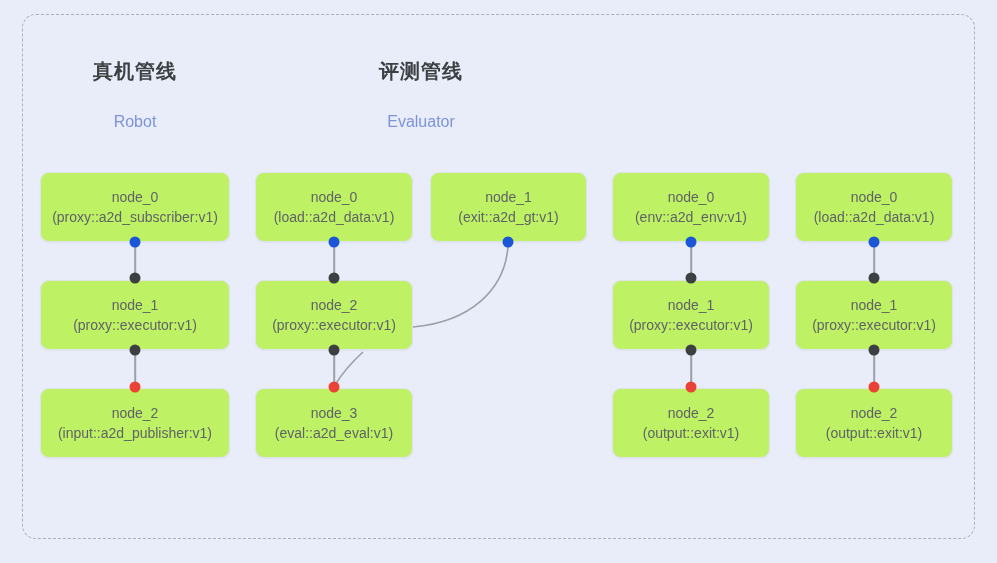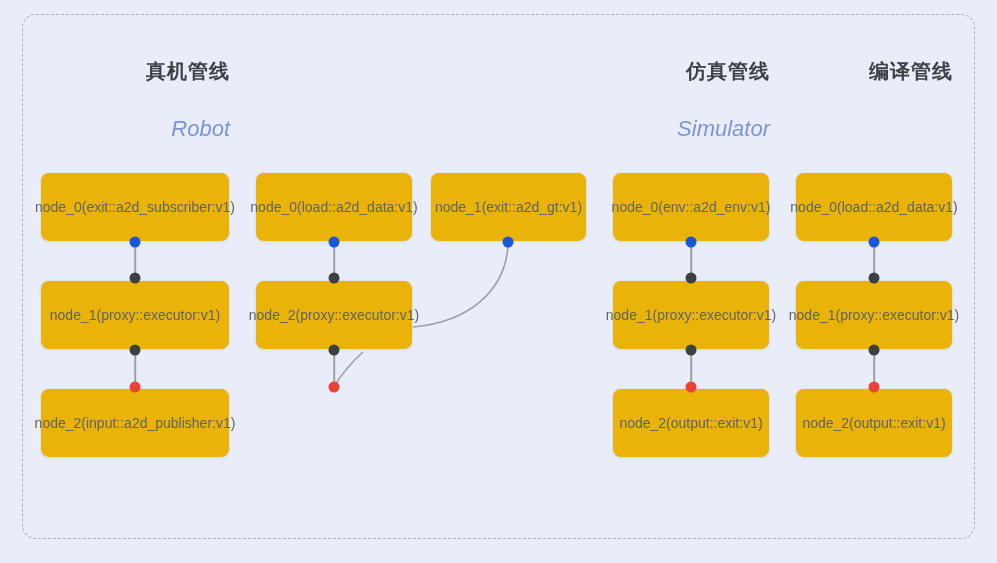--- a/index.html
+++ b/index.html
@@ -31,51 +31,50 @@
     height: 525px;
     box-sizing: border-box;
     border: 1.6px dashed #a9afbb;
     border-radius: 14px;
     background: transparent;
   }
 
   
   .col-header {
     position: absolute;
-    text-align: right;
+    text-align: center;
     pointer-events: none;
   }
   .col-title-cn {
     font-size: 20px;
     font-weight: 700;
     color: #3c4043;
     letter-spacing: 1px;
     line-height: 26px;
     white-space: nowrap;
   }
   .col-title-en {
-    margin-top: 32px;
-    font-size: 22px;
+    margin-top: 25px;
+    font-size: 16px;
     font-weight: 400;
     color: #7e93d8;
     line-height: 26px;
     white-space: nowrap;
-    font-style: italic;
   }
 
   
   .node {
     position: absolute;
     box-sizing: border-box;
-    background: #eab308;
+    background: #bef264;
     border: 1px solid #dfe3ec;
     border-radius: 9px;
     box-shadow: 0 1px 2px rgba(60, 64, 67, 0.06);
     display: flex;
-    flex-direction: row;
+    flex-direction: column;
     align-items: center;
     justify-content: center;
     z-index: 3;
   }
   .node-name {
     font-size: 14px;
     color: #5f6368;
     line-height: 20px;
     white-space: nowrap;
   }
@@ -130,39 +129,43 @@
 
   <div class="group-frame"></div>
 
   <div class="col-header" style="left:40px; top:58px; width:190px;">
     <div class="col-title-cn">真机管线</div>
     <div class="col-title-en">Robot</div>
   </div>
 
   <div class="node" style="left:40px; top:172px; width:190px; height:70px;">
     <div class="node-name">node_0</div>
-    <div class="node-type">(exit::a2d_subscriber:v1)</div>
+    <div class="node-type">(proxy::a2d_subscriber:v1)</div>
   </div>
   <div class="port blue" style="left:135px; top:242px;"></div>
   <div class="link" style="left:135px; top:242px; height:36px;"></div>
   <div class="port dark" style="left:135px; top:278px;"></div>
 
   <div class="node" style="left:40px; top:280px; width:190px; height:70px;">
     <div class="node-name">node_1</div>
     <div class="node-type">(proxy::executor:v1)</div>
   </div>
   <div class="port dark" style="left:135px; top:350px;"></div>
   <div class="link" style="left:135px; top:350px; height:37px;"></div>
   <div class="port red" style="left:135px; top:387px;"></div>
 
   <div class="node" style="left:40px; top:388px; width:190px; height:70px;">
     <div class="node-name">node_2</div>
     <div class="node-type">(input::a2d_publisher:v1)</div>
   </div>
 
+  <div class="col-header" style="left:255px; top:58px; width:332px;">
+    <div class="col-title-cn">评测管线</div>
+    <div class="col-title-en">Evaluator</div>
+  </div>
 
   <div class="node" style="left:255px; top:172px; width:158px; height:70px;">
     <div class="node-name">node_0</div>
     <div class="node-type">(load::a2d_data:v1)</div>
   </div>
   <div class="port blue" style="left:334px; top:242px;"></div>
   <div class="link" style="left:334px; top:242px; height:36px;"></div>
   <div class="port dark" style="left:334px; top:278px;"></div>
 
   <div class="node" style="left:430px; top:172px; width:157px; height:70px;">
@@ -172,30 +175,30 @@
   <div class="port blue" style="left:508px; top:242px;"></div>
 
   <div class="node" style="left:255px; top:280px; width:158px; height:70px;">
     <div class="node-name">node_2</div>
     <div class="node-type">(proxy::executor:v1)</div>
   </div>
   <div class="port dark" style="left:334px; top:350px;"></div>
   <div class="link" style="left:334px; top:350px; height:37px;"></div>
   <div class="port red" style="left:334px; top:387px;"></div>
 
+  <div class="node" style="left:255px; top:388px; width:158px; height:70px;">
+    <div class="node-name">node_3</div>
+    <div class="node-type">(eval::a2d_eval:v1)</div>
+  </div>
 
   <svg class="curves" viewBox="0 0 997 563">
     <path d="M 508 246 C 505 290 470 322 413 327"></path>
     <path d="M 363 352 C 352 362 343 372 335 385"></path>
   </svg>
 
-  <div class="col-header" style="left:612px; top:58px; width:158px;">
-    <div class="col-title-cn">仿真管线</div>
-    <div class="col-title-en">Simulator</div>
-  </div>
 
   <div class="node" style="left:612px; top:172px; width:158px; height:70px;">
     <div class="node-name">node_0</div>
     <div class="node-type">(env::a2d_env:v1)</div>
   </div>
   <div class="port blue" style="left:691px; top:242px;"></div>
   <div class="link" style="left:691px; top:242px; height:36px;"></div>
   <div class="port dark" style="left:691px; top:278px;"></div>
 
   <div class="node" style="left:612px; top:280px; width:158px; height:70px;">
@@ -205,21 +208,20 @@
   <div class="port dark" style="left:691px; top:350px;"></div>
   <div class="link" style="left:691px; top:350px; height:37px;"></div>
   <div class="port red" style="left:691px; top:387px;"></div>
 
   <div class="node" style="left:612px; top:388px; width:158px; height:70px;">
     <div class="node-name">node_2</div>
     <div class="node-type">(output::exit:v1)</div>
   </div>
 
   <div class="col-header" style="left:795px; top:58px; width:158px;">
-    <div class="col-title-cn">编译管线</div>
   </div>
 
   <div class="node" style="left:795px; top:172px; width:158px; height:70px;">
     <div class="node-name">node_0</div>
     <div class="node-type">(load::a2d_data:v1)</div>
   </div>
   <div class="port blue" style="left:874px; top:242px;"></div>
   <div class="link" style="left:874px; top:242px; height:36px;"></div>
   <div class="port dark" style="left:874px; top:278px;"></div>
 

